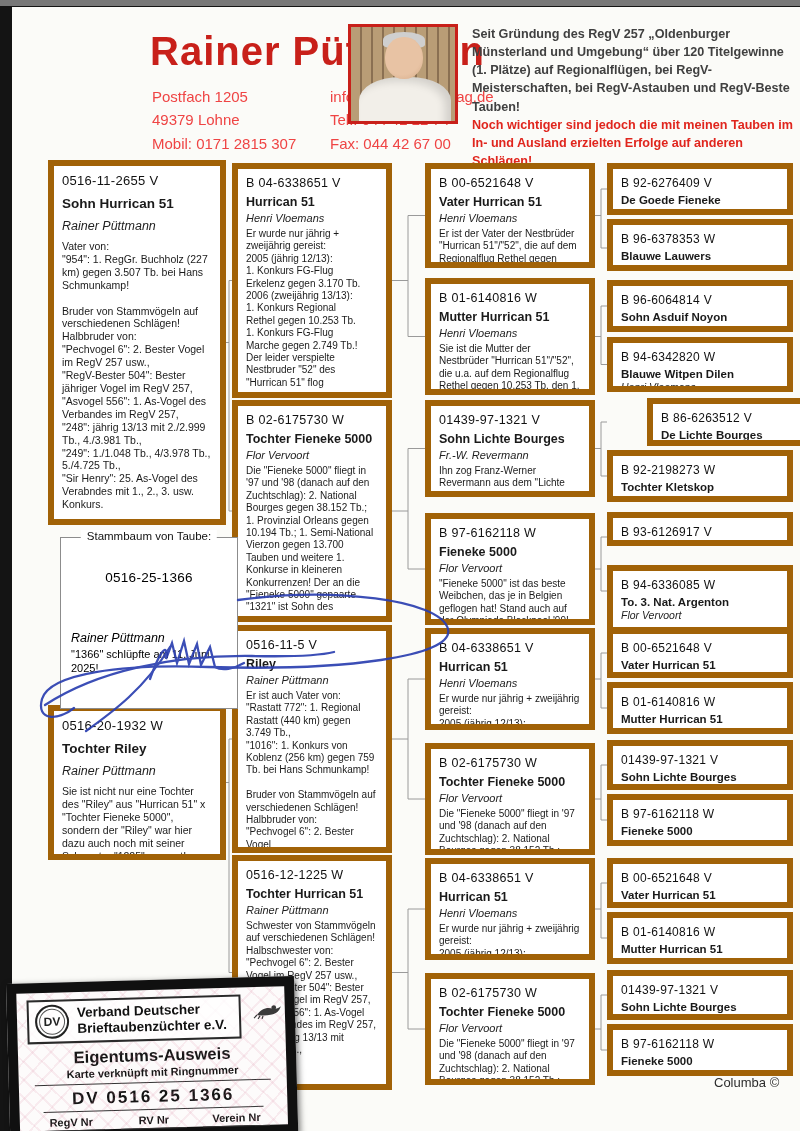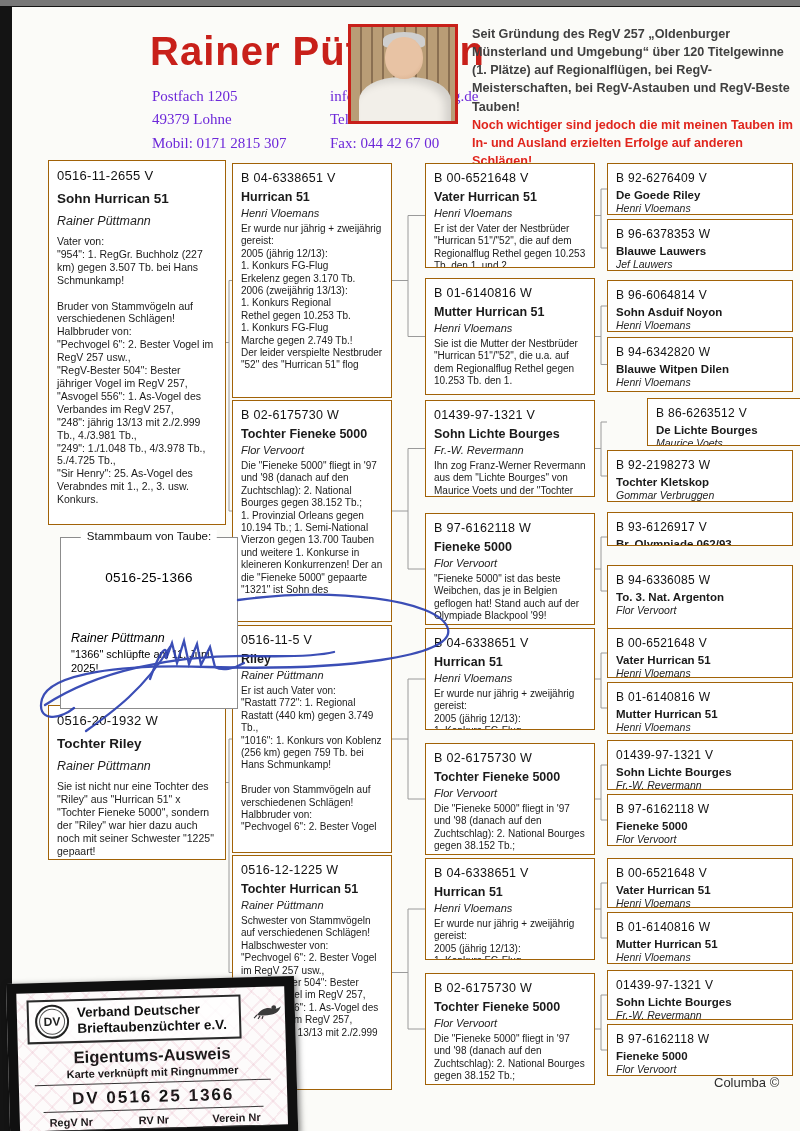--- a/index.html
+++ b/index.html
@@ -6,36 +6,36 @@
   html,body { width:800px; height:1131px; overflow:hidden; background:#141414;
               font-family:"Liberation Sans", sans-serif; }
   #scan { position:relative; width:800px; height:1131px; background:#141414; }
   #top-strip { position:absolute; left:0; top:0; width:800px; height:6px; background:#787878; }
   #page { position:absolute; left:12px; top:7px; width:788px; height:1124px;
           background:#fbfbf8; }
   .abs { position:absolute; }
 
   
   .brand-name { font-size:40px; font-weight:bold; color:#c8201a; letter-spacing:1px; }
-  .contact { font-size:15px; color:#6d28d9; line-height:1.55;font-family:Liberation Serif, serif; }
+  .contact { font-size:15px; color:#ef4444; line-height:1.55; }
   .photo { border:3px solid #c8201a; background:
             repeating-linear-gradient(90deg,#b99d76 0 9px,#8a7052 9px 11px),
             repeating-linear-gradient(0deg,#b99d7600 0 9px,#8a705288 9px 11px); overflow:hidden; }
   .photo .shirt { position:absolute; left:8px; bottom:-8px; width:92px; height:52px;
                   background:#f2efe9; border-radius:45% 45% 0 0; box-shadow:inset -6px 4px 8px #00000022; }
   .photo .head { position:absolute; left:34px; top:10px; width:38px; height:42px;
                  background:radial-gradient(circle at 45% 45%, #e8c3a4 60%, #d4a985); border-radius:48%; }
   .photo .hair { position:absolute; left:32px; top:5px; width:42px; height:16px;
                  background:#cfcfcf; border-radius:50% 50% 20% 20%; }
   .intro { font-size:12.6px; font-weight:bold; line-height:1.44; }
   .intro .blue { color:#404040; }
   .intro .red  { color:#e0251d; }
 
   
-  .pbox { position:absolute; background:#ffffff; border:1px solid #a16207; padding:7px 8px 4px 8px;
+  .pbox { position:absolute; background:#ffffff; border:6px solid #a16207; padding:7px 8px 4px 8px;
           overflow:hidden; color:#1a1a1a; }
   .ring { font-size:12.5px; color:#111; margin-bottom:5px; letter-spacing:.3px; }
   .pname { font-weight:bold; font-size:12.5px; margin-bottom:3px; }
   .breeder { font-style:italic; font-size:11px; margin-bottom:4px; color:#222; }
   .desc { font-size:10px; line-height:1.24; white-space:pre-wrap; }
   .col1 .ring { font-size:13px; margin-bottom:8px; }
   .col1 .pname { font-size:13.5px; margin-bottom:8px; }
   .col1 .breeder { font-size:12.5px; margin-bottom:7px; }
   .col1 .desc { font-size:10.5px; line-height:1.23; }
   .col4 .ring { font-size:12px; margin-bottom:4px; }
@@ -230,21 +230,21 @@
 1. Konkurs FG-Flug</div>
         </div>
         <div class="pbox col3" style="left: 413px; top: 966px; width: 170px; height: 112px;">
           <div class="ring">B 02-6175730 W</div>
           <div class="pname">Tochter Fieneke 5000</div>
           <div class="breeder">Flor Vervoort</div>
           <div class="desc">Die "Fieneke 5000" fliegt in '97 und '98 (danach auf den Zuchtschlag): 2. National Bourges gegen 38.152 Tb.;</div>
         </div>
         <div class="pbox col4" style="left: 595px; top: 156px; width: 186px; height: 52px;">
           <div class="ring">B 92-6276409 V</div>
-          <div class="pname">De Goede Riley</div>
+          <div class="pname">De Goede Fieneke</div>
           <div class="breeder">Henri Vloemans</div>
         </div>
         <div class="pbox col4" style="left: 595px; top: 212px; width: 186px; height: 52px;">
           <div class="ring">B 96-6378353 W</div>
           <div class="pname">Blauwe Lauwers</div>
           <div class="breeder">Jef Lauwers</div>
         </div>
         <div class="pbox col4" style="left: 595px; top: 273px; width: 186px; height: 52px;">
           <div class="ring">B 96-6064814 V</div>
           <div class="pname">Sohn Asduif Noyon</div>

